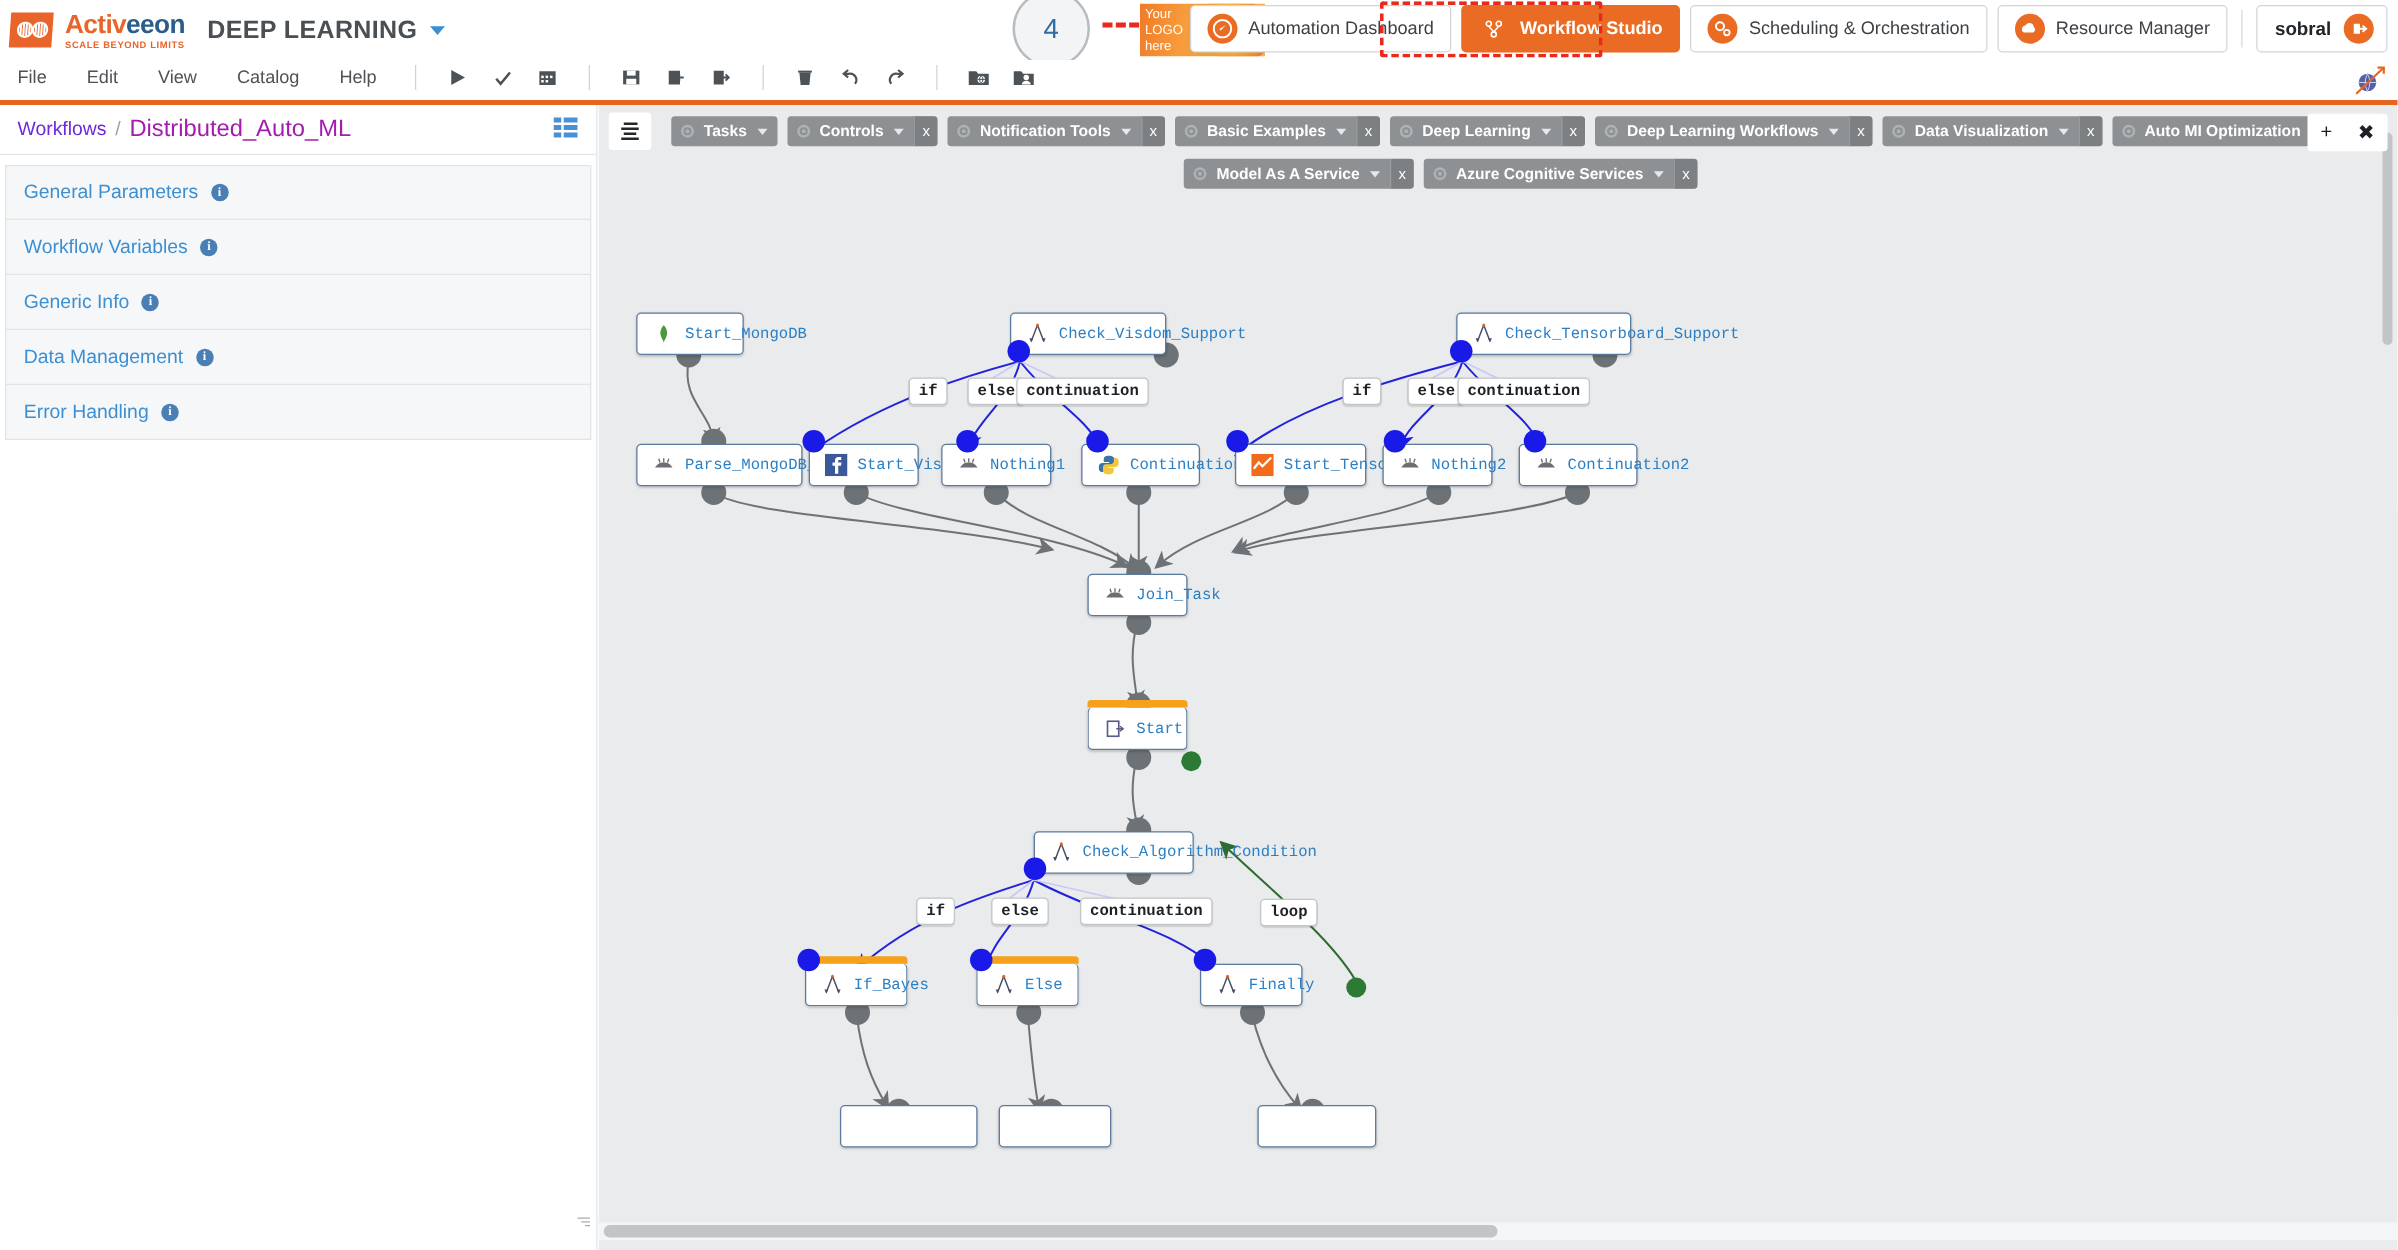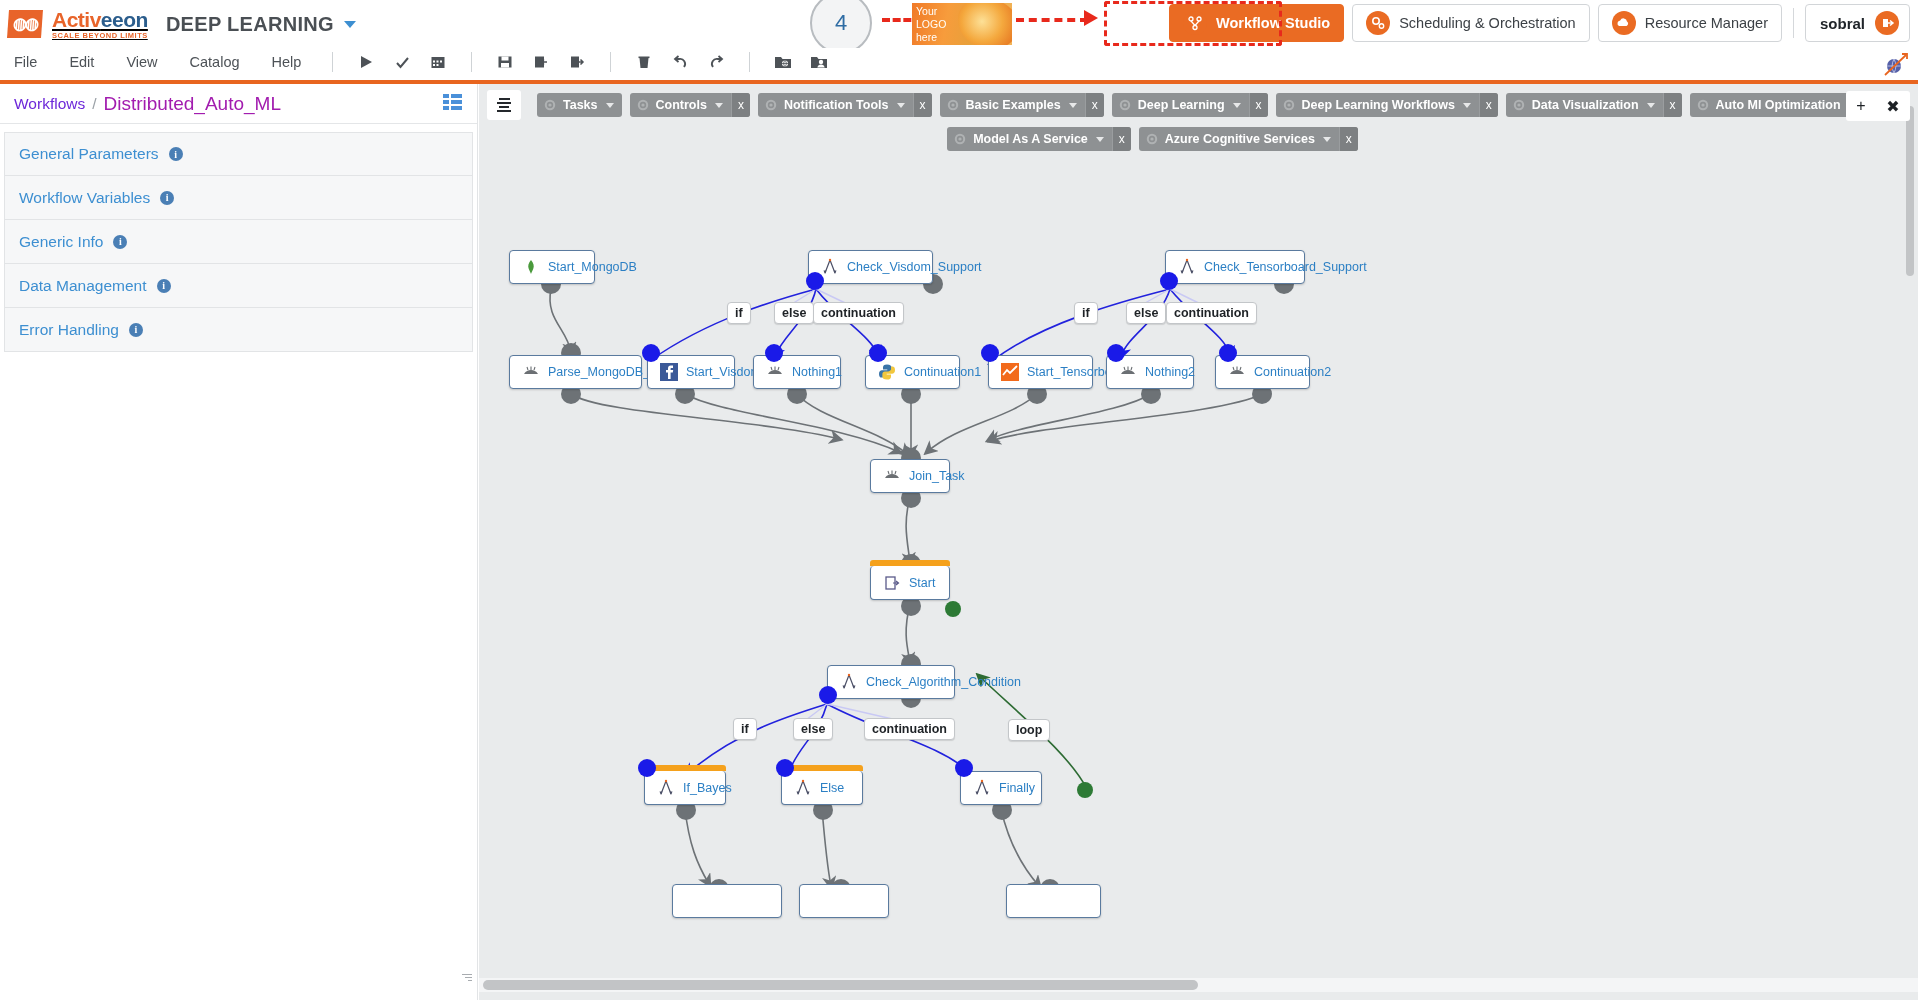--- a/index.html
+++ b/index.html
@@ -25,21 +25,21 @@
     width: 34px; height: 28px;
     background: #e8642a;
     position: relative;
     transform: skewX(-4deg);
     display: flex; align-items: center; justify-content: center;
   }
   .logo-mark .eyes {
     color: #fff; font-size: 16px; letter-spacing: -2px; font-weight: bold;
     line-height: 1;
   }
-  .logo-text { display: flex; flex-direction: column; line-height: 1; text-decoration: underline; }
+  .logo-text { display: flex; flex-direction: column; line-height: 1; }
   .logo-word { font-size: 21px; font-weight: bold; letter-spacing: -0.5px; }
   .logo-word .a { color: #e8642a; }
   .logo-word .b { color: #2b5d8c; }
   .logo-sub { font-size: 7.5px; color: #e8642a; font-weight: bold; letter-spacing: 0.5px; margin-top: 2px;}
   .app-title {
     font-size: 20px; font-weight: bold; color: #4a4f54; margin-left: 18px;
     letter-spacing: 0.3px;
   }
   .caret-blue {
     width: 0; height: 0; border-left: 6px solid transparent; border-right: 6px solid transparent;
@@ -194,21 +194,21 @@
     width: 19px; height: 100%; background: #7d8082; color: #fff; font-size: 12px;
     display: flex; align-items: center; justify-content: center; border-left: 1px solid #9a9d9f;
   }
   .canvas-tools {
     position: absolute; right: 8px; top: 7px; width: 64px; height: 30px;
     background: #fff; border-radius: 3px; display: flex; align-items: center;
     justify-content: space-around; z-index: 5;
   }
   .canvas-tools span { font-size: 16px; color: #1d2125; }
 
-  .canvas-inner { position: absolute; left: 0; top: 0; width: 1439px; height: 764px; }
+  .canvas-inner { position: absolute; left: 0; top: 0; width: 1439px; height: 764px; font-family: Liberation Mono, monospace; }
   svg.edges { position: absolute; left:0; top:0; width: 1439px; height: 916px; pointer-events: none; }
 
   .node {
     position: absolute; background: #fff; border: 1px solid #5a7a9e; border-radius: 4px;
     height: 34px; display: flex; align-items: center; gap: 8px;
     padding: 0 12px; box-shadow: 0 1px 2px rgba(0,0,0,.18); z-index: 3;
   }
   .node.orange-top { border-top: none; }
   .node.orange-top::before {
     content:''; position: absolute; left: -1px; right: -1px; top: -6px; height: 6px;
@@ -284,20 +284,29 @@
       <div>Your</div>
       <div>LOGO</div>
       <div>here</div>
     </div>
   </div>
   <div class="dash2"></div>
   <div class="dash2arrow"></div>
 
   <div class="nav-apps">
 
+    <div class="app-btn">
+      <span class="circ-icon">
+        <svg width="16" height="16" viewBox="0 0 16 16">
+            <circle cx="8" cy="8" r="7" fill="none" stroke="#fff" stroke-width="1.6"></circle>
+            <path d="M10.5 5.2 L6.6 9.4 L5.4 8.2 Z" fill="#fff"></path>
+          </svg>
+      </span>
+      <span>Automation Dashboard</span>
+    </div>
 
     <div class="app-btn active">
       <span class="circ-icon">
         <svg width="16" height="16" viewBox="0 0 16 16">
             <circle cx="4" cy="4" r="2" fill="none" stroke="#fff" stroke-width="1.3"></circle>
             <circle cx="12" cy="4" r="2" fill="none" stroke="#fff" stroke-width="1.3"></circle>
             <circle cx="8" cy="12.5" r="2" fill="none" stroke="#fff" stroke-width="1.3"></circle>
             <path d="M4 6 L8 10.5 M12 6 L8 10.5" stroke="#fff" stroke-width="1.2" fill="none"></path>
           </svg>
       </span>

